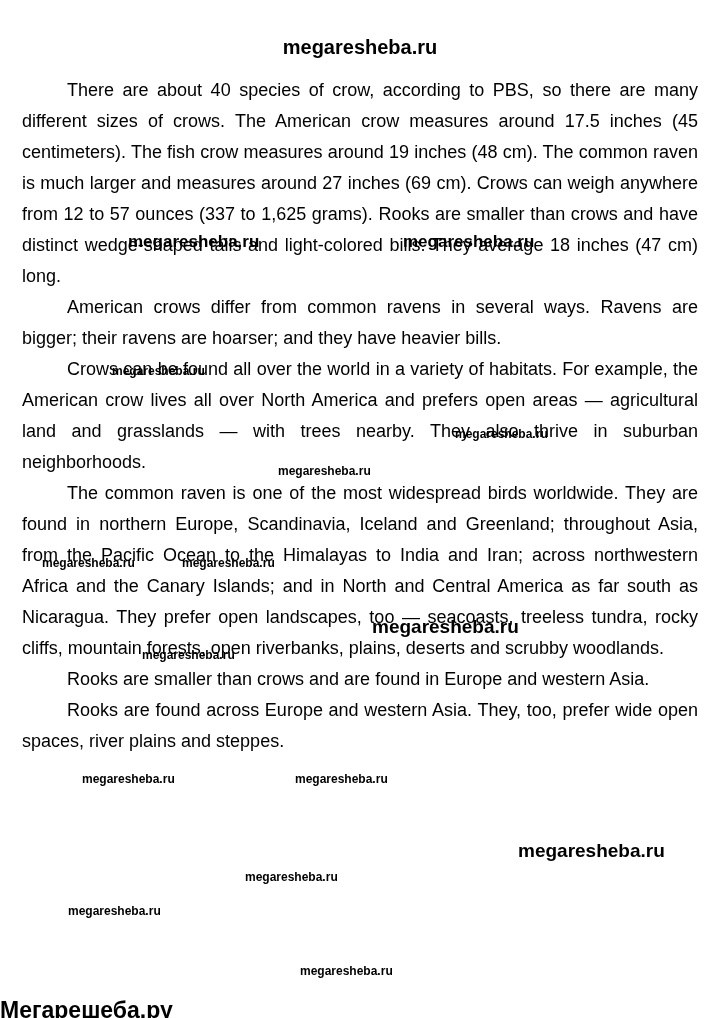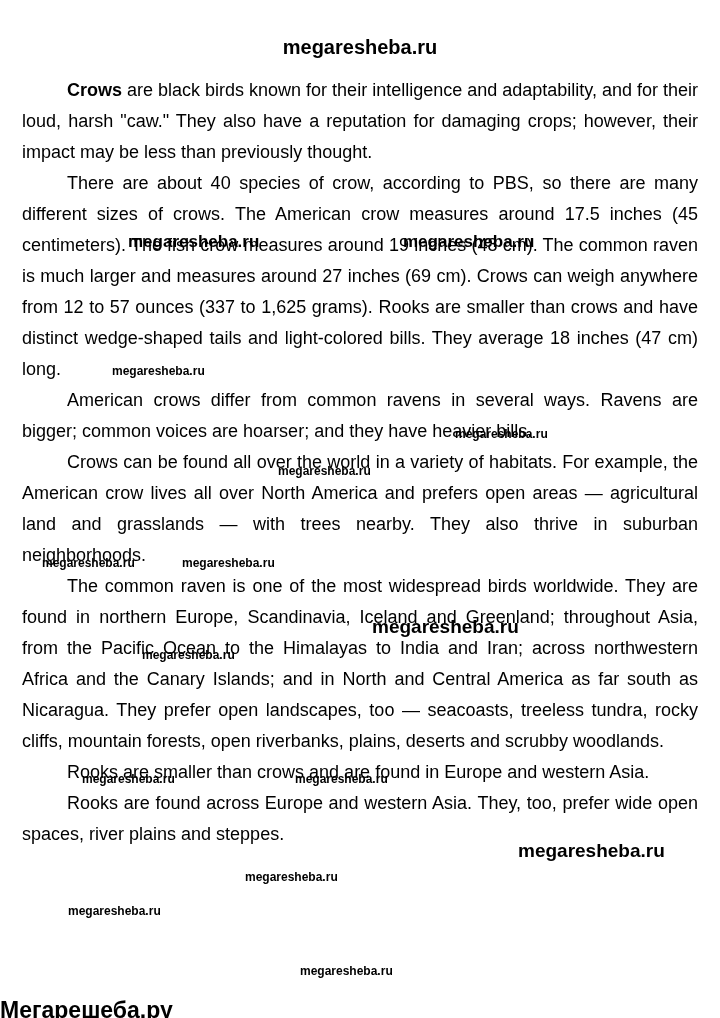--- a/index.html
+++ b/index.html
@@ -51,23 +51,22 @@
   .wm-lg { font-size: 19px; }
 </style>
 </head>
 <body>
 
 <div class="page">
 
   <div class="header">megaresheba.ru</div>
 
   <div class="content">
-    <p class="body"><b>Crows</b><span> are black birds known for their intelligence and adaptability, and for their loud, harsh "caw." They also have a reputation for damaging crops; however, their impact may be less than previously thought.</span></p>
     <p class="body"><span>There are about 40 species of crow, according to PBS, so there are many different sizes of crows. The American crow measures around 17.5 inches (45 centimeters). The fish crow measures around 19 inches (48 cm). The common raven is much larger and measures around 27 inches (69 cm). Crows can weigh anywhere from 12 to 57 ounces (337 to 1,625 grams). Rooks are smaller than crows and have distinct wedge-shaped tails and light-colored bills. They average 18 inches (47 cm) long.</span></p>
-    <p class="body"><span>American crows differ from common ravens in several ways. Ravens are bigger; common voices are hoarser; and they have heavier bills.</span></p>
+    <p class="body"><span>American crows differ from common ravens in several ways. Ravens are bigger; their ravens are hoarser; and they have heavier bills.</span></p>
     <p class="body"><span>Crows can be found all over the world in a variety of habitats. For example, the American crow lives all over North America and prefers open areas — agricultural land and grasslands — with trees nearby. They also thrive in suburban neighborhoods.</span></p>
     <p class="body"><span>The common raven is one of the most widespread birds worldwide. They are found in northern Europe, Scandinavia, Iceland and Greenland; throughout Asia, from the Pacific Ocean to the Himalayas to India and Iran; across northwestern Africa and the Canary Islands; and in North and Central America as far south as Nicaragua. They prefer open landscapes, too — seacoasts, treeless tundra, rocky cliffs, mountain forests, open riverbanks, plains, deserts and scrubby woodlands.</span></p>
     <p class="body"><span>Rooks are smaller than crows and are found in Europe and western Asia.</span></p>
     <p class="body"><span>Rooks are found across Europe and western Asia. They, too, prefer wide open spaces, river plains and steppes.</span></p>
   </div>
 
   <span class="wm wm-md" style="left:128px; top:200px;">megaresheba.ru</span>
   <span class="wm wm-md" style="left:403px; top:200px;">megaresheba.ru</span>
   <span class="wm wm-sm" style="left:112px; top:332px;">megaresheba.ru</span>
   <span class="wm wm-sm" style="left:455px; top:395px;">megaresheba.ru</span>

